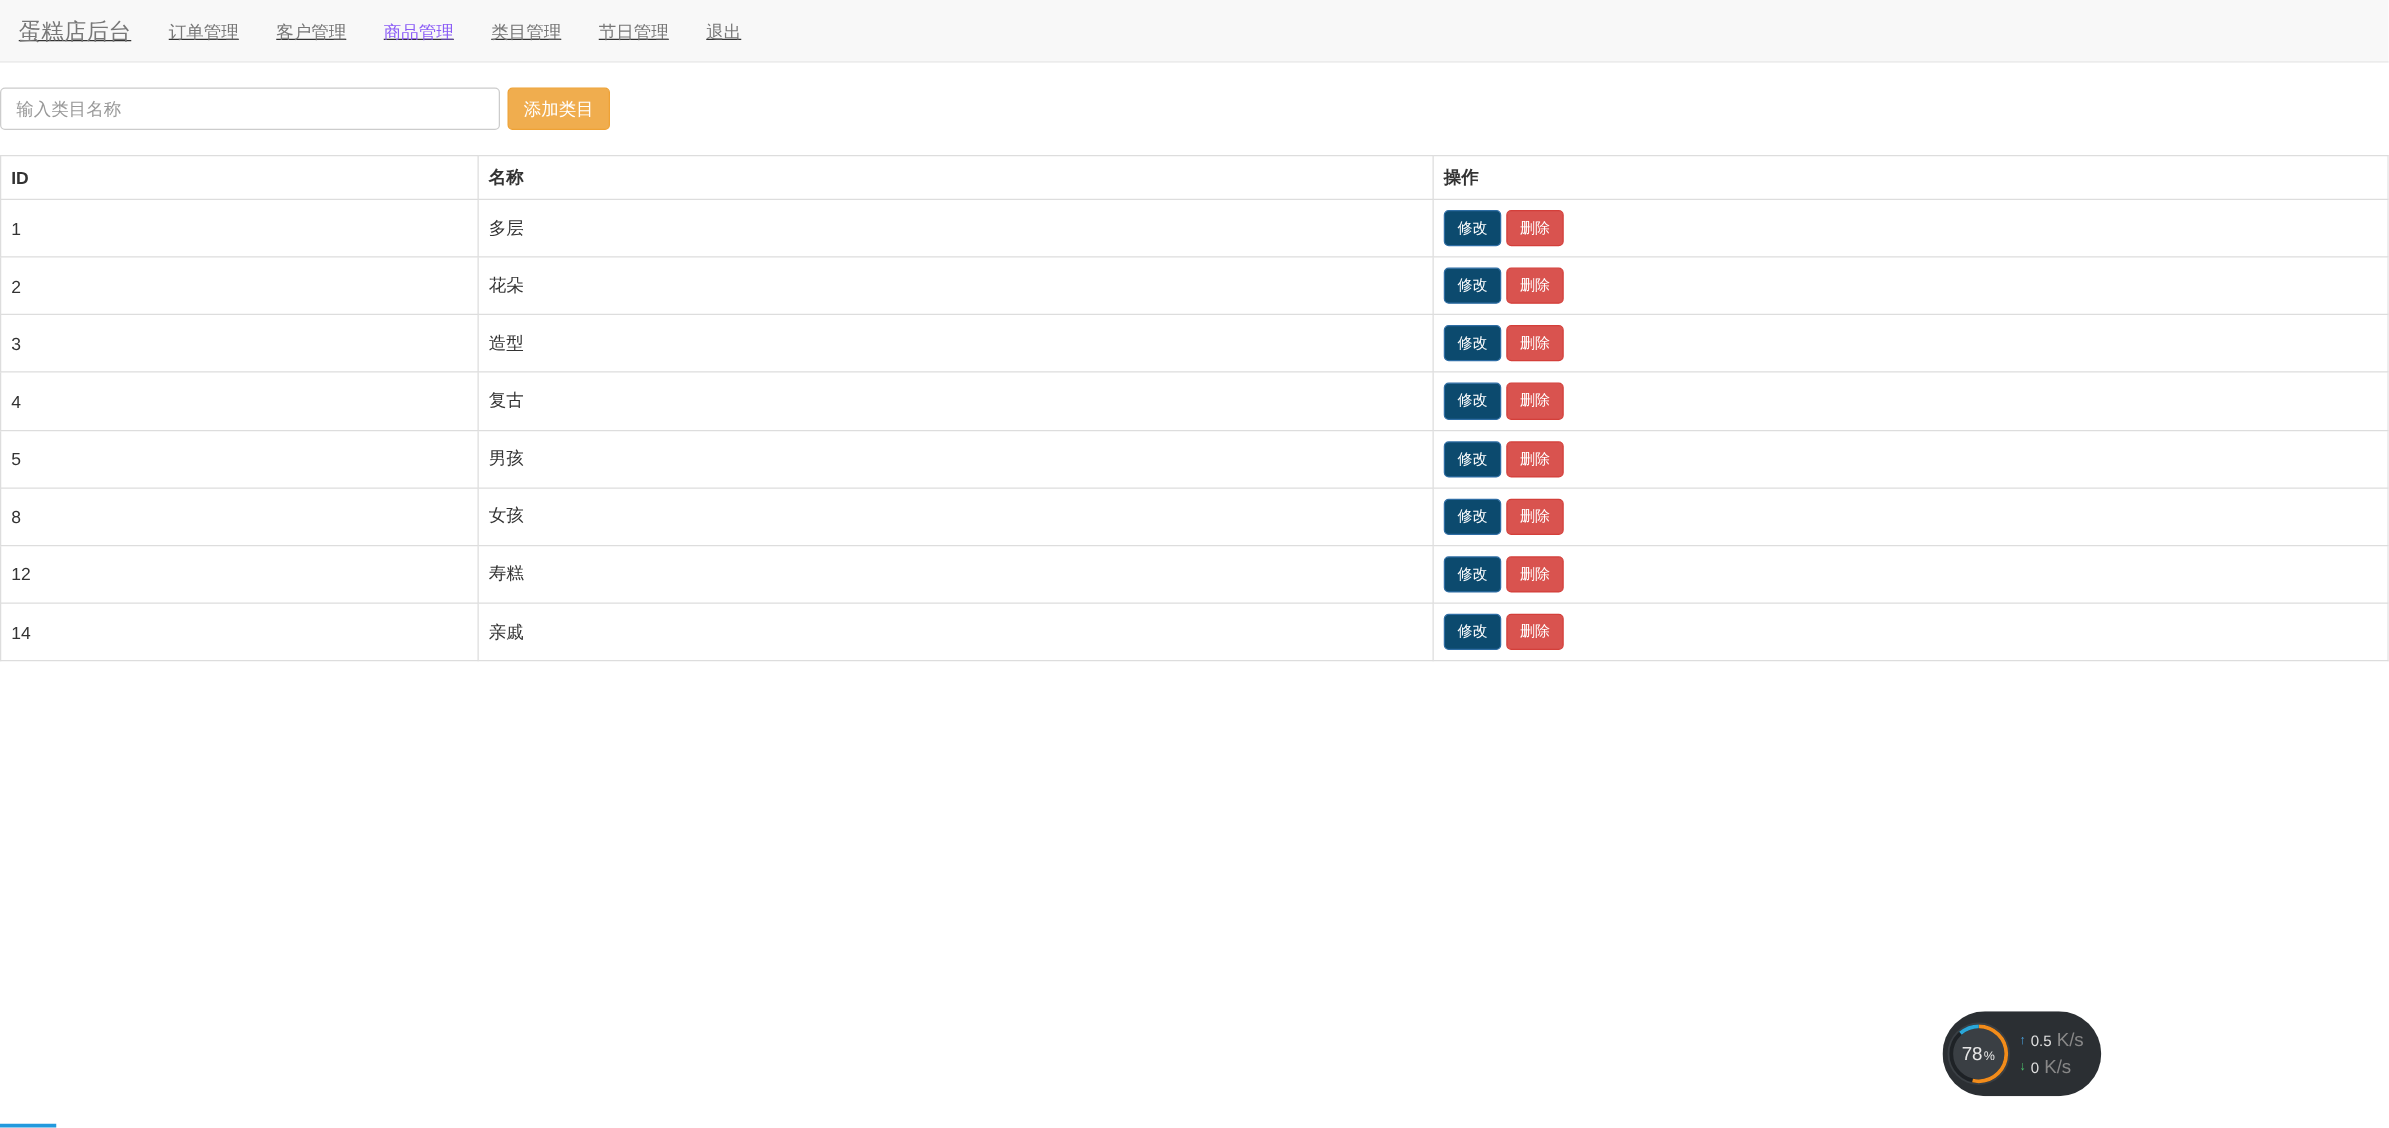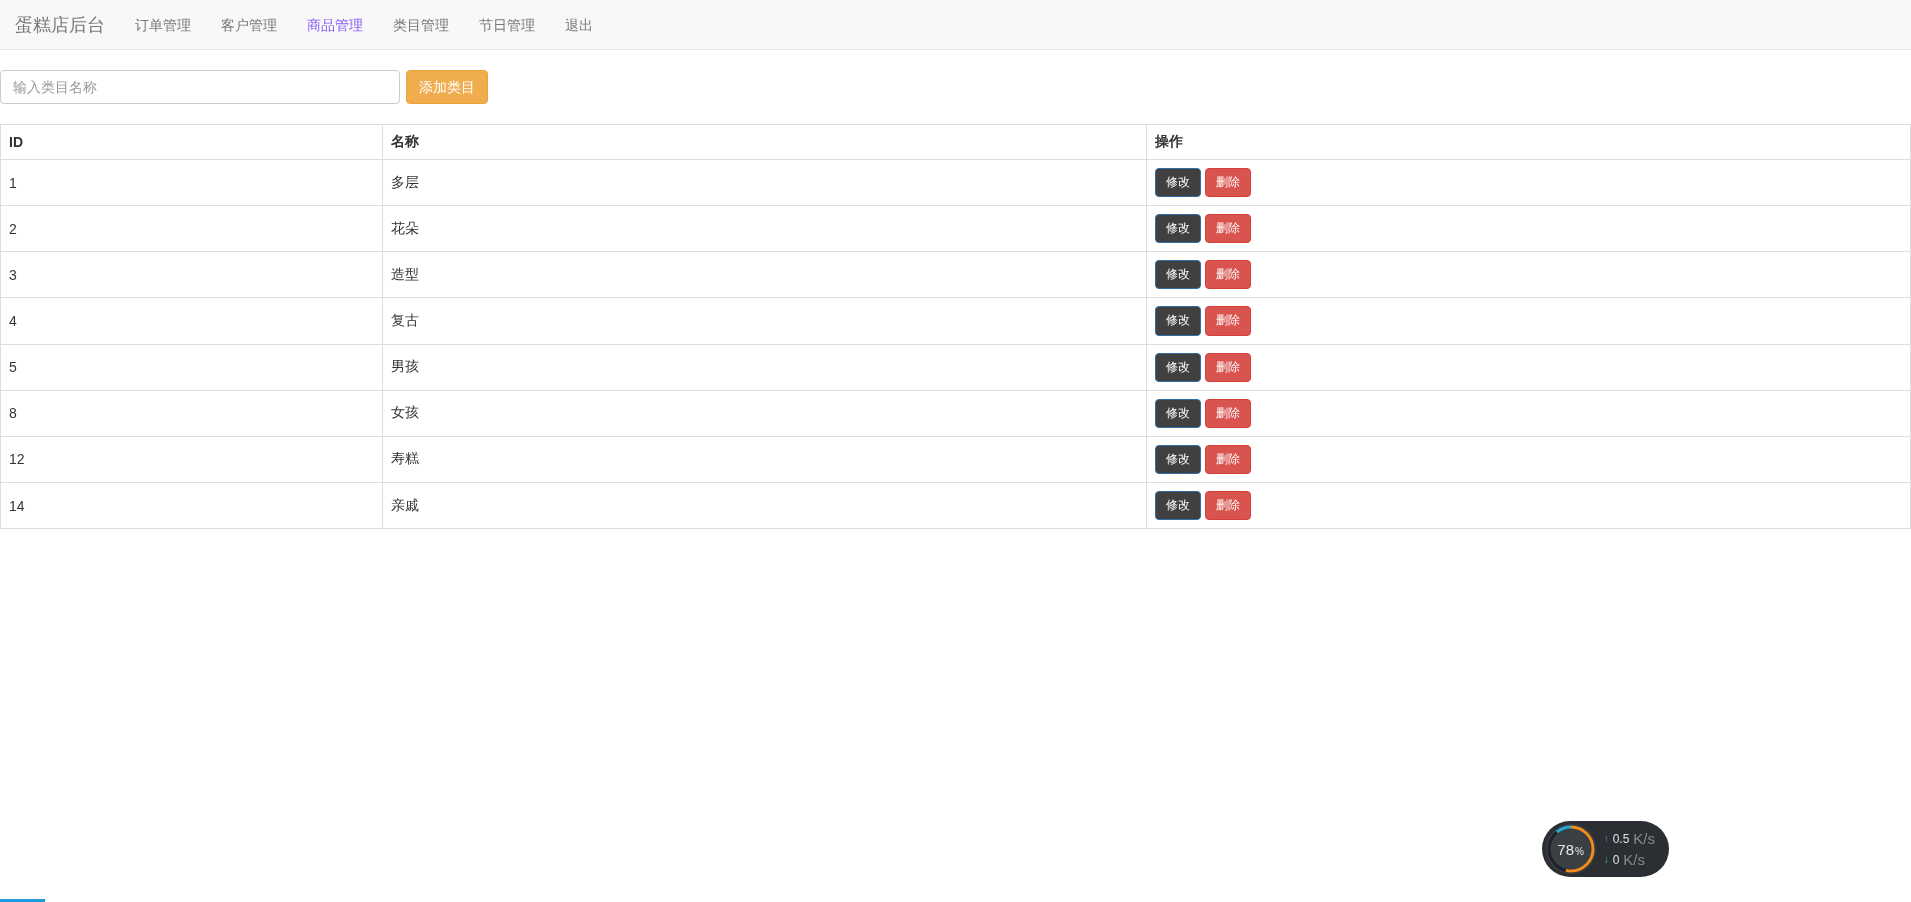--- a/index.html
+++ b/index.html
@@ -13,20 +13,21 @@
       color: #333;
       background: #fff;
     }
     .navbar {
       background: #f8f8f8;
       border-bottom: 1px solid #e7e7e7;
       height: 50px;
       display: flex;
       align-items: center;
       padding: 0 15px;
+      text-decoration: underline;
     }
     .navbar-brand {
       font-size: 18px;
       color: #777;
       padding: 0 15px 0 0;
       text-decoration: none;
     }
     .nav {
       display: flex;
       list-style: none;
@@ -74,21 +75,21 @@
       border: 1px solid transparent;
       border-radius: 4px;
       cursor: pointer;
       color: #fff;
     }
     .btn-warning {
       background-color: #f0ad4e;
       border-color: #eea236;
     }
     .btn-primary {
-      background-color: #404040;
+      background-color: #0c4a6e;
       border-color: #2e6da4;
     }
     .btn-danger {
       background-color: #d9534f;
       border-color: #d43f3a;
     }
     .btn-sm {
       padding: 5px 10px;
       font-size: 12px;
     }
@@ -120,26 +121,26 @@
       position: fixed;
       bottom: 0;
       left: 0;
       width: 45px;
       height: 3px;
       background: #29d;
     }
     .net-widget {
       position: fixed;
       bottom: 25px;
-      right: 242px;
+      right: 230px;
       display: flex;
       align-items: center;
       background: #2b2f33;
       border-radius: 40px;
-      height: 56px;
+      height: 68px;
       padding: 4px 14px 4px 4px;
       gap: 8px;
       color: #ccc;
       font-size: 11px;
     }
     .gauge {
       position: relative;
       width: 50px;
       height: 50px;
       border-radius: 50%;

